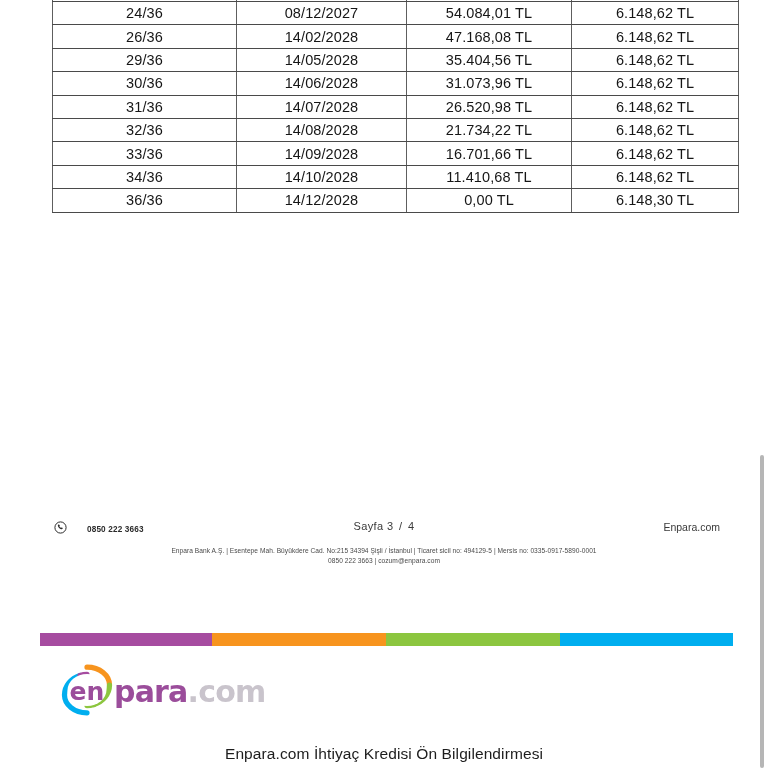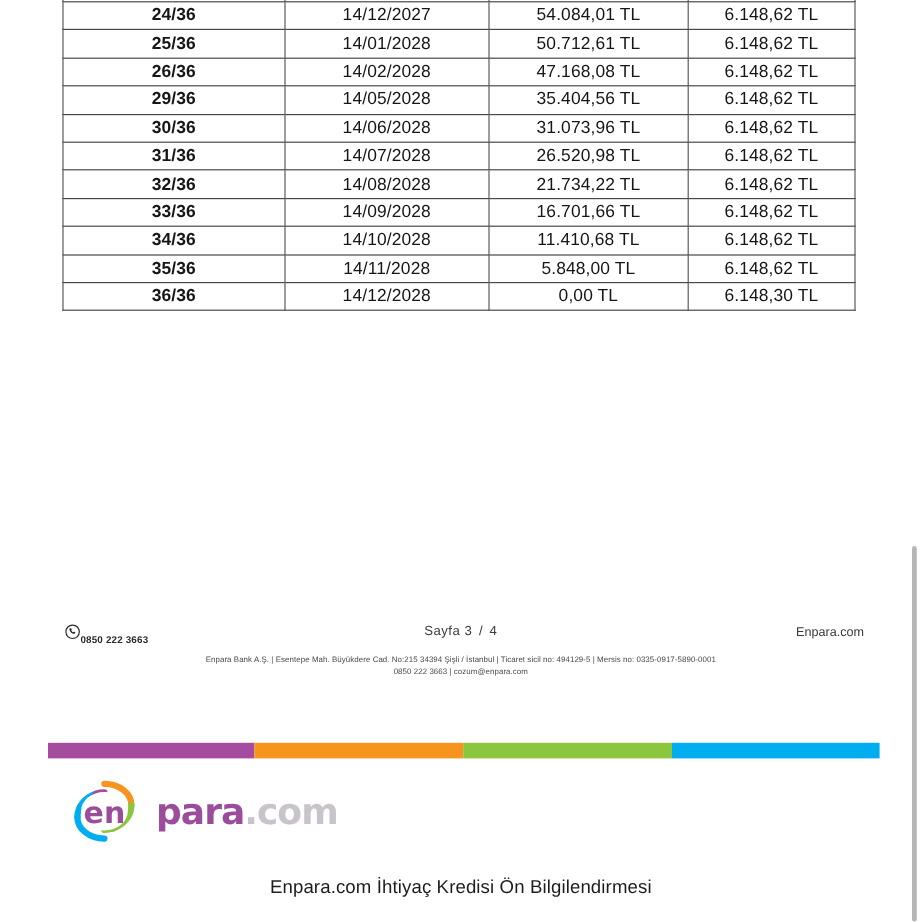--- a/index.html
+++ b/index.html
@@ -48,40 +48,40 @@
     border-bottom-color: #4a4a4a;
     white-space: nowrap;
     letter-spacing: 0.1px;
   }
   #installment-table tr.clipped-row td {
     height: 11px;
     line-height: 0;
     overflow: hidden;
     color: transparent;
   }
-  .col-no    { width: 184px; font-weight: bold; }
+  .col-no    { width: 184px; }
   .col-date  { width: 170px; }
   .col-prin  { width: 165px; }
-  .col-inst  { width: 139px; }
+  .col-inst  { width: 167px; }
 
   
   #page-footer {
     position: absolute;
     left: 0;
     top: 518px;
     width: 768px;
     height: 60px;
   }
   #footer-phone {
     position: absolute;
     left: 54px;
     top: 2px;
     display: flex;
-    align-items: flex-end;
-    gap: 0;
+    align-items: center;
+    gap: 20px;
   }
   #footer-phone .phone-num {
     font-size: 8.2px;
     font-weight: bold;
     color: #2b2b2b;
     letter-spacing: 0.15px;
   }
   #footer-page-indicator {
     position: absolute;
     left: 0;
@@ -120,21 +120,21 @@
     top: 598px;
     width: 768px;
     height: 8px;
     background: #ffffff;
   }
 
   
   #page-four {
     position: absolute;
     left: 0;
-    top: 592px;
+    top: 606px;
     width: 664px;
     height: 162px;
     background: #ffffff;
   }
 
   
   #brand-color-bar {
     position: absolute;
     left: 40px;
     top: 27px;
@@ -221,28 +221,22 @@
     </colgroup>
     <tbody>
         <tr class="clipped-row">
           <td class="col-no"></td>
           <td class="col-date"></td>
           <td class="col-prin"></td>
           <td class="col-inst"></td>
         </tr>
         <tr>
           <td class="col-no">24/36</td>
-          <td class="col-date">14/12/2027</td>
+          <td class="col-date">08/12/2027</td>
           <td class="col-prin">54.084,01 TL</td>
-          <td class="col-inst">6.148,62 TL</td>
-        </tr>
-        <tr>
-          <td class="col-no">25/36</td>
-          <td class="col-date">14/01/2028</td>
-          <td class="col-prin">50.712,61 TL</td>
           <td class="col-inst">6.148,62 TL</td>
         </tr>
         <tr>
           <td class="col-no">26/36</td>
           <td class="col-date">14/02/2028</td>
           <td class="col-prin">47.168,08 TL</td>
           <td class="col-inst">6.148,62 TL</td>
         </tr>
         <tr>
           <td class="col-no">29/36</td>
@@ -271,26 +265,20 @@
         <tr>
           <td class="col-no">33/36</td>
           <td class="col-date">14/09/2028</td>
           <td class="col-prin">16.701,66 TL</td>
           <td class="col-inst">6.148,62 TL</td>
         </tr>
         <tr>
           <td class="col-no">34/36</td>
           <td class="col-date">14/10/2028</td>
           <td class="col-prin">11.410,68 TL</td>
-          <td class="col-inst">6.148,62 TL</td>
-        </tr>
-        <tr>
-          <td class="col-no">35/36</td>
-          <td class="col-date">14/11/2028</td>
-          <td class="col-prin">5.848,00 TL</td>
           <td class="col-inst">6.148,62 TL</td>
         </tr>
         <tr>
           <td class="col-no">36/36</td>
           <td class="col-date">14/12/2028</td>
           <td class="col-prin">0,00 TL</td>
           <td class="col-inst">6.148,30 TL</td>
         </tr>
       </tbody>
   </table>
@@ -344,21 +332,21 @@
           <path d="M38 41.5 C35.8 42.2 33.5 42.6 31 42.6" stroke="#8CC63F"></path>
           <path d="M31 49.8 C18 49.8 8.5 41.5 8.5 32" stroke="#00AEEF"></path>
           <path d="M8.5 32 C8.5 23 15 15.5 24 12.5" stroke="#00AEEF"></path>
           <path d="M24 12.5 C26.2 11.8 28.5 11.4 31 11.4" stroke="#A64CA0"></path>
         </g>
         <ellipse cx="31" cy="27" rx="19.5" ry="16" fill="#ffffff"></ellipse>
         <text x="31" y="36.5" text-anchor="middle" font-family="DejaVu Sans, sans-serif" font-size="25" font-weight="bold" fill="#9B4D9B">en</text>
       </svg>
     </span>
     <span id="logo-wordmark">
-      <span class="para" style="color: rgb(155, 77, 155); margin-left: 16px;">para</span><span class="dotcom" style="color: rgb(201, 196, 204);">.com</span>
+      <span class="para" style="color: rgb(155, 77, 155);">para</span><span class="dotcom" style="color: rgb(201, 196, 204);">.com</span>
     </span>
   </div>
 
   <div id="document-heading">Enpara.com İhtiyaç Kredisi Ön Bilgilendirmesi</div>
 </div>
 
 <div id="viewer-scrollbar-track">
   <div id="viewer-scrollbar-thumb"></div>
 </div>
 

